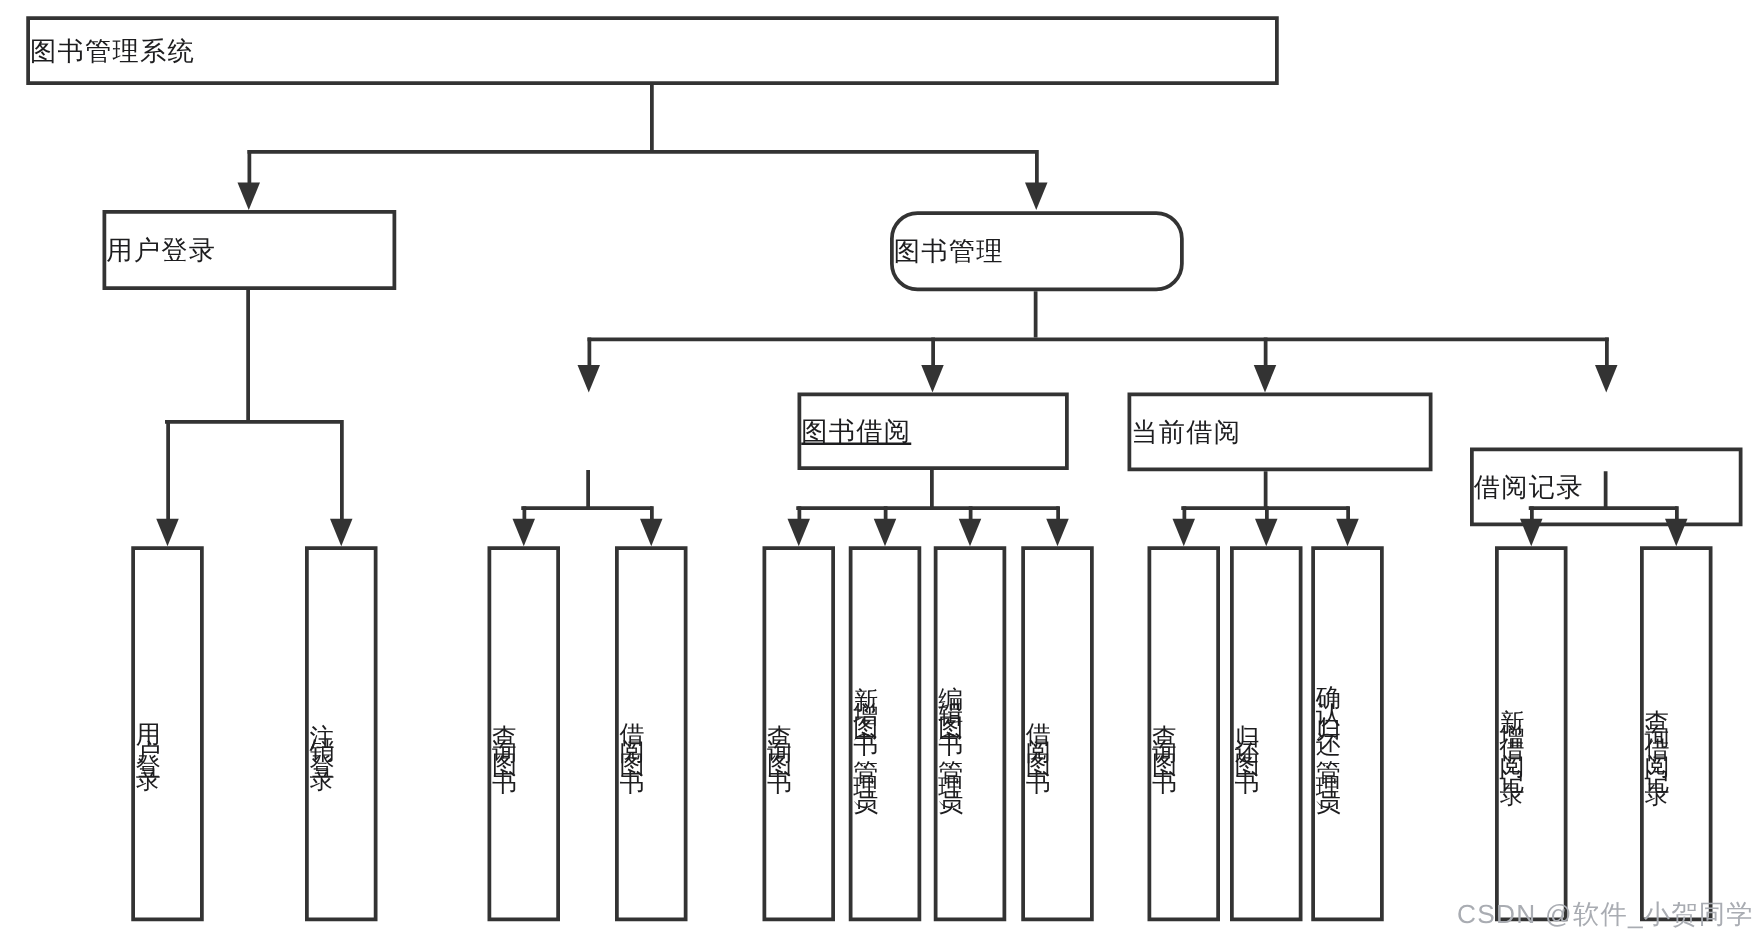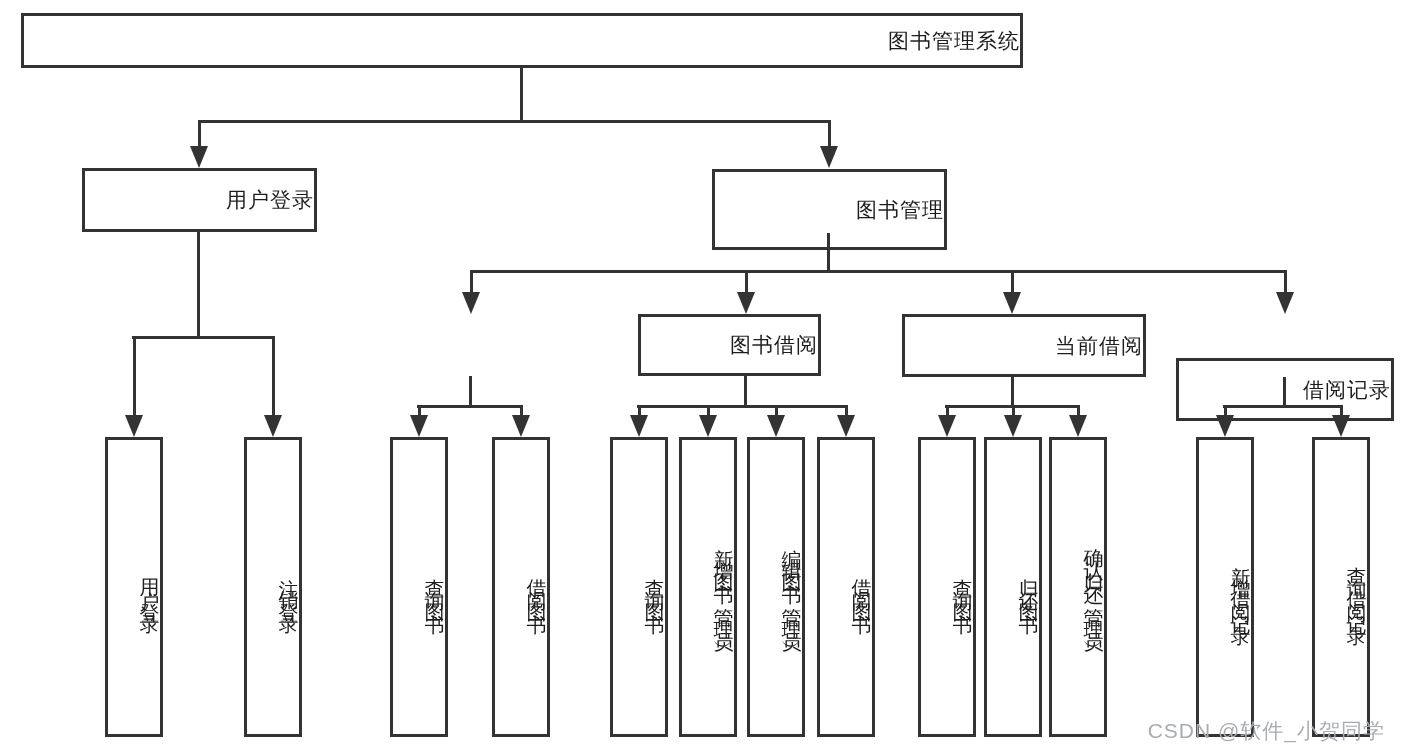--- a/index.html
+++ b/index.html
@@ -6,36 +6,36 @@
   body{
     width:1405px;height:747px;position:relative;overflow:hidden;
     background:#ffffff;
     font-family:"Liberation Sans",sans-serif;
     color:#1d1d1f;
   }
   .stage{position:absolute;left:0;top:0;width:1405px;height:747px;}
   .box{
     position:absolute;box-sizing:border-box;
     border:3px solid #333333;background:#ffffff;
-    display:flex;align-items:center;justify-content:flex-end;
+    display:flex;align-items:center;justify-content:flex-start;
   }
   .hbox{font-size:21px;letter-spacing:1px;white-space:nowrap;}
   .leaf .vtext{
     writing-mode:vertical-rl;text-orientation:mixed;
     font-size:20px;letter-spacing:12px;line-height:1;
   }
   .vline{position:absolute;width:3px;background:#333333;}
   .hline{position:absolute;height:3px;background:#333333;}
   .arrow{
     position:absolute;width:0;height:0;
     border-left:9px solid transparent;border-right:9px solid transparent;
     border-top:22px solid #333333;
   }
   .watermark{
-    position:absolute;right:20px;top:717px;
+    position:absolute;right:2px;top:717px;
     font-size:21px;color:#a9acb2;letter-spacing:1px;white-space:nowrap;
   }
 </style>
 </head>
 <body>
 
 <div class="stage">
 
   <div class="box hbox" style="left:21px;top:13px;width:1002px;height:55px;">
     <span>图书管理系统</span>
@@ -44,36 +44,36 @@
   <div class="vline" style="left:520px;top:68px;height:52px;"></div>
   <div class="hline" style="left:198px;top:120px;width:632px;"></div>
   <div class="vline" style="left:198px;top:120px;height:30px;"></div>
   <div class="arrow" style="left:190px;top:146px;"></div>
   <div class="vline" style="left:828px;top:120px;height:30px;"></div>
   <div class="arrow" style="left:820px;top:146px;"></div>
 
   <div class="box hbox" style="left:82px;top:168px;width:235px;height:64px;">
     <span>用户登录</span>
   </div>
-  <div class="box hbox" style="left:712px;top:169px;width:235px;height:81px;">
+  <div class="box hbox" style="left:712px;top:169px;width:235px;height:64px;border-radius:22px;">
     <span>图书管理</span>
   </div>
 
   <div class="vline" style="left:827px;top:233px;height:37px;"></div>
   <div class="hline" style="left:470px;top:270px;width:817px;"></div>
   <div class="vline" style="left:470px;top:270px;height:26px;"></div>
   <div class="arrow" style="left:462px;top:292px;"></div>
   <div class="vline" style="left:745px;top:270px;height:26px;"></div>
   <div class="arrow" style="left:737px;top:292px;"></div>
   <div class="vline" style="left:1011px;top:270px;height:26px;"></div>
   <div class="arrow" style="left:1003px;top:292px;"></div>
   <div class="vline" style="left:1284px;top:270px;height:26px;"></div>
   <div class="arrow" style="left:1276px;top:292px;"></div>
 
-  <div class="box hbox" style="left:638px;top:314px;width:183px;height:62px;">
+  <div class="box hbox" style="left:638px;top:314px;width:217px;height:62px;text-decoration:underline;">
     <span>图书借阅</span>
   </div>
   <div class="box hbox" style="left:902px;top:314px;width:244px;height:63px;">
     <span>当前借阅</span>
   </div>
   <div class="box hbox" style="left:1176px;top:314px;width:218px;height:63px;margin-top:44px;">
     <span>借阅记录</span>
   </div>
 
   <div class="vline" style="left:197px;top:232px;height:104px;"></div>

